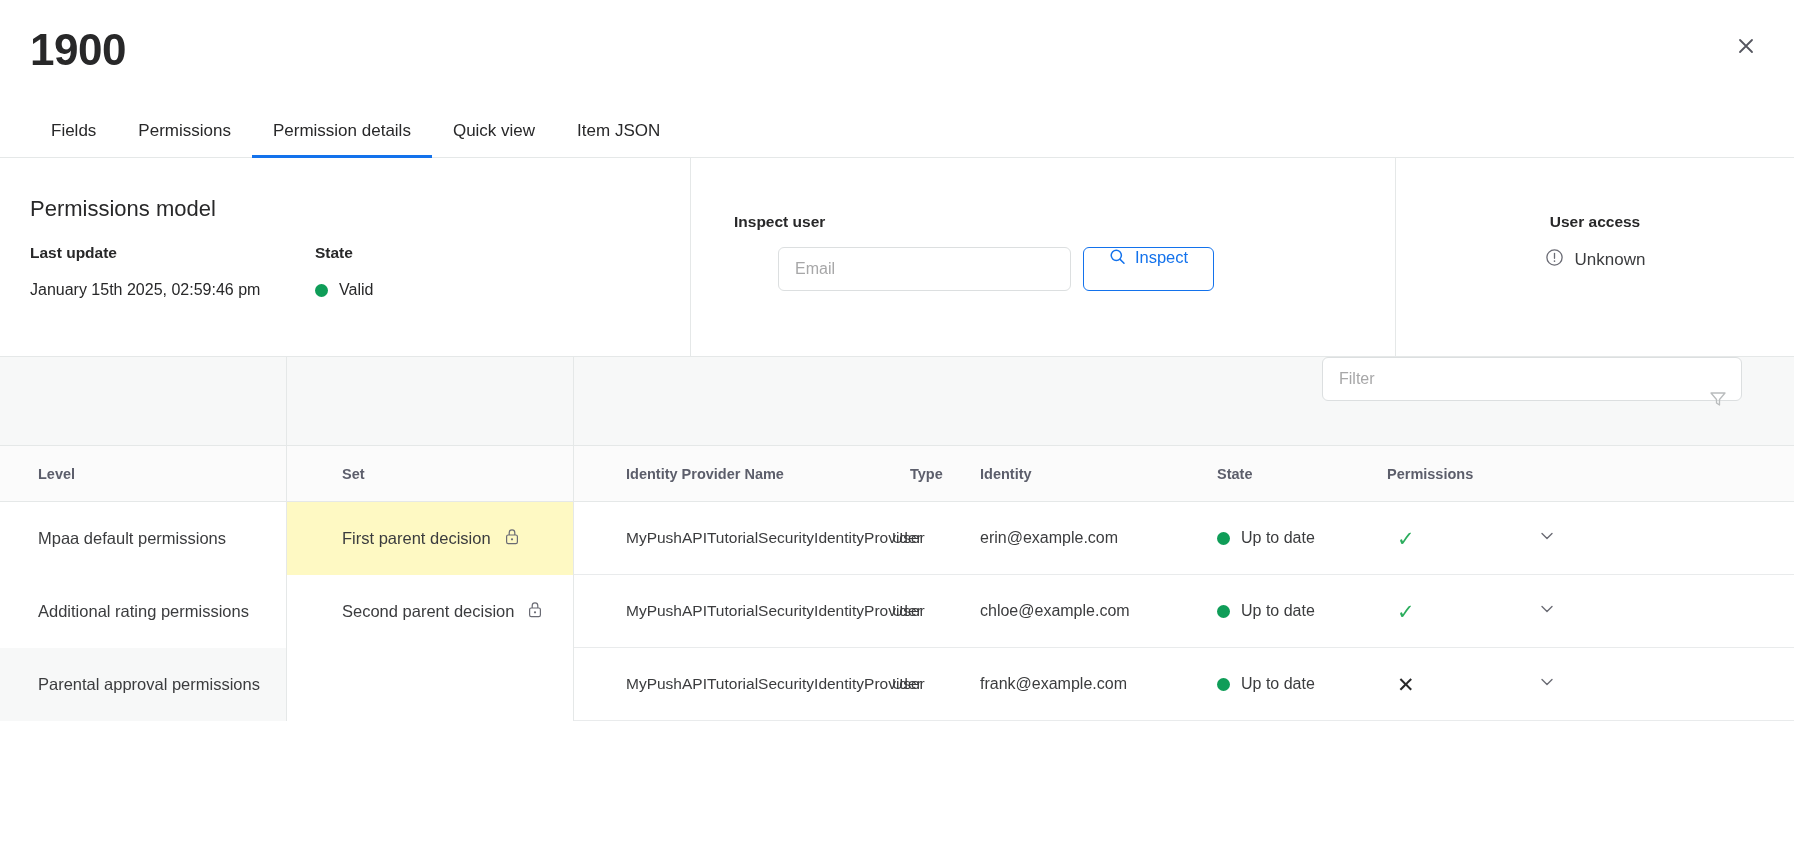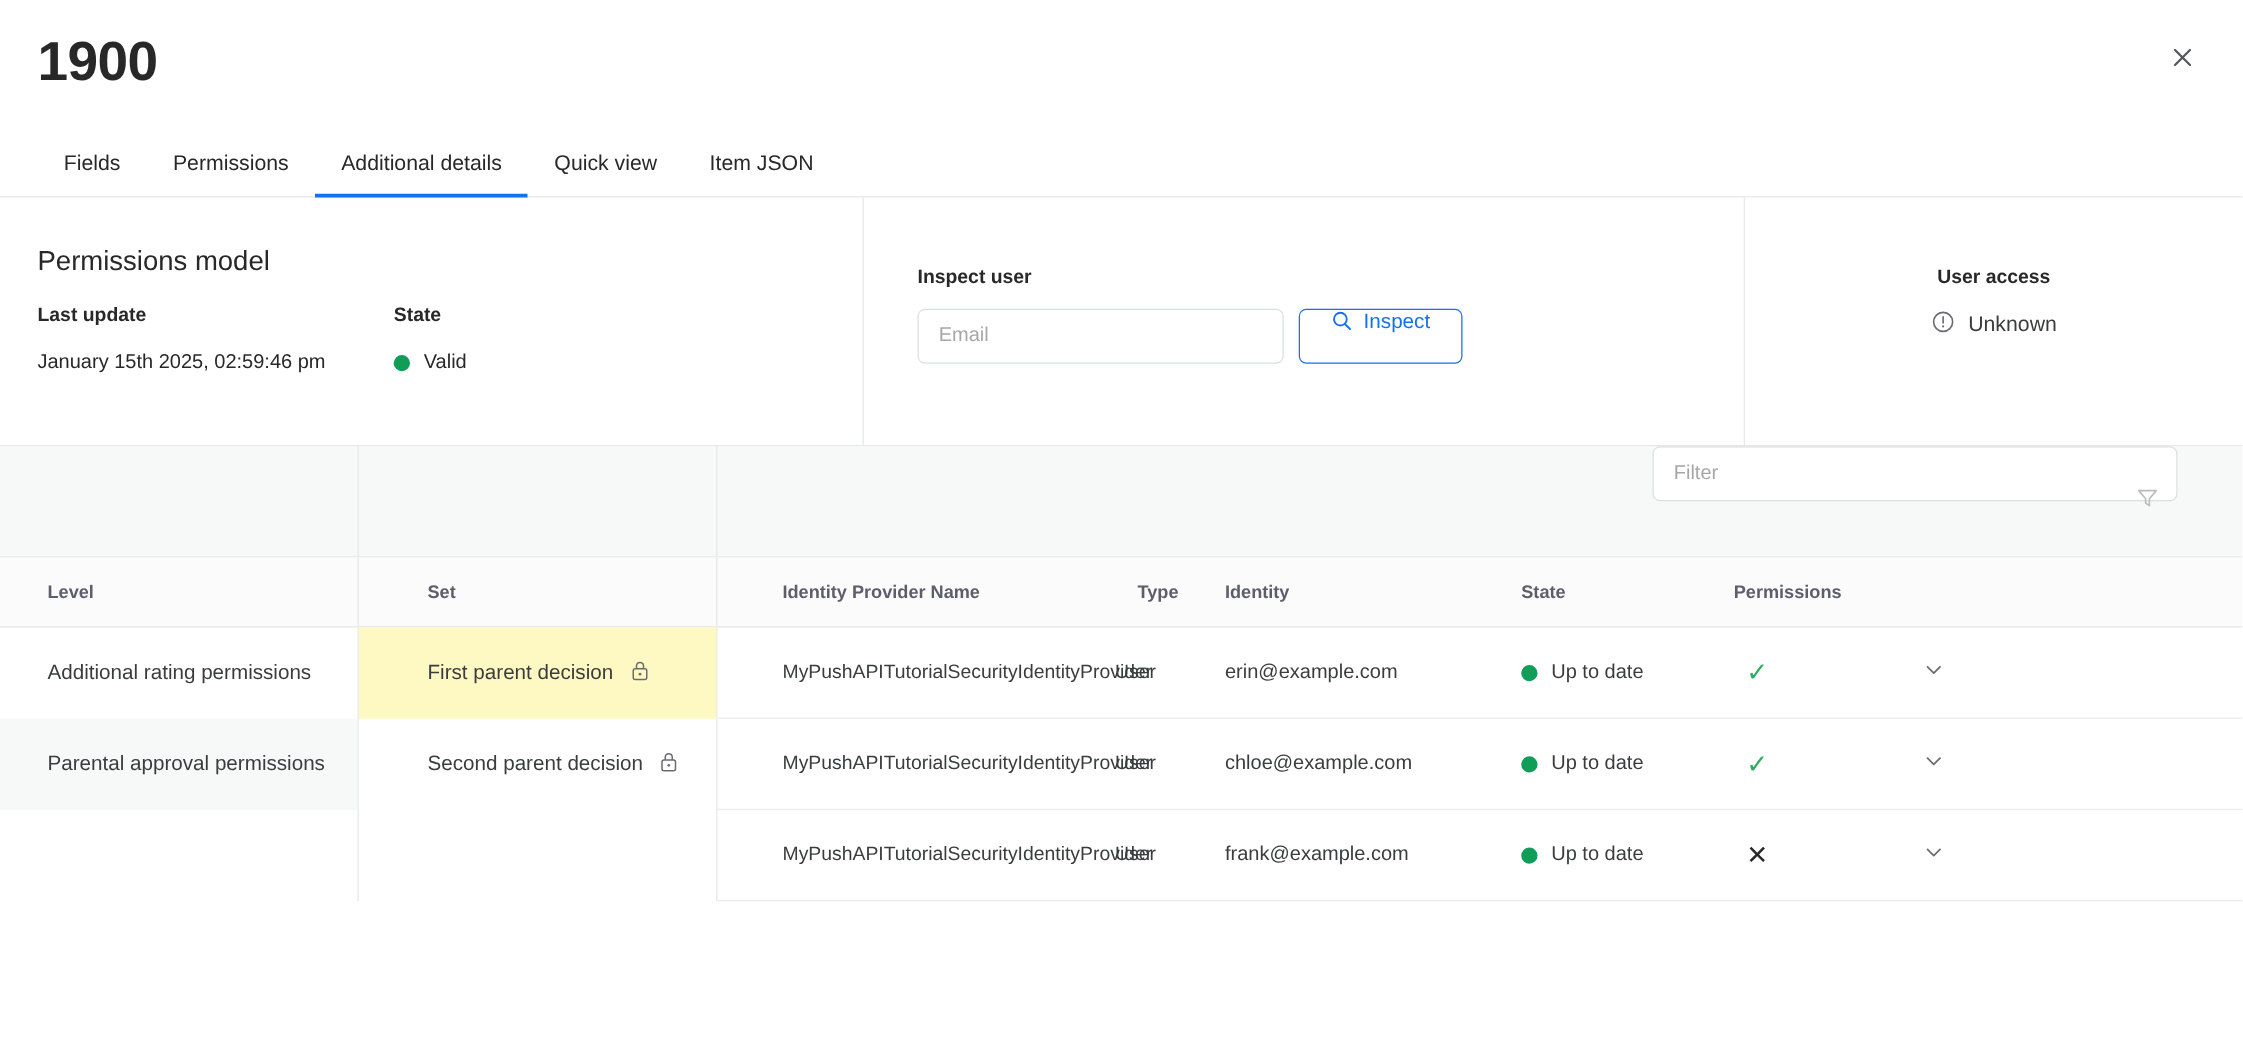--- a/index.html
+++ b/index.html
@@ -123,21 +123,21 @@
     margin-right: 11px;
     flex: 0 0 auto;
   }
 
   .inspect-label {
     font-size: 15.5px;
     font-weight: 700;
     color: #282829;
     margin-bottom: 16px;
   }
-  .inspect-row { display: flex; align-items: center; gap: 12px; }
+  .inspect-row { display: flex; align-items: center; gap: 12px; margin-left: 44px; }
   .email-input {
     width: 293px;
     height: 44px;
     border: 1px solid #dcdfe0;
     border-radius: 6px;
     padding: 0 16px;
     font-size: 16px;
     font-family: inherit;
     color: #282829;
     background: #fff;
@@ -301,21 +301,21 @@
       <svg width="20" height="20" viewBox="0 0 20 20" fill="none">
         <path d="M4 4 L16 16 M16 4 L4 16" stroke="#55565f" stroke-width="1.8" stroke-linecap="round"></path>
       </svg>
     </span>
   </button>
 </div>
 
 <div class="tabs">
   <button class="tab">Fields</button>
   <button class="tab">Permissions</button>
-  <button class="tab active">Additional details</button>
+  <button class="tab active">Permission details</button>
   <button class="tab">Quick view</button>
   <button class="tab">Item JSON</button>
 </div>
 
 <div class="summary">
 
   <div class="panel-left">
     <div class="section-title">Permissions model</div>
     <div class="kv-row">
       <div class="kv-block-1">
@@ -390,20 +390,21 @@
       <div class="th col-ident">Identity</div>
       <div class="th col-state">State</div>
       <div class="th col-perms">Permissions</div>
       <div class="th col-chev"></div>
     </div>
   </div>
 
   <div class="tbody-wrap">
 
     <div class="lv-col">
+      <div class="lv-cell">Mpaa default permissions</div>
       <div class="lv-cell">Additional rating permissions</div>
       <div class="lv-cell shaded">Parental approval permissions</div>
     </div>
 
     <div class="set-col">
       <div class="set-cell shaded">
         <span>First parent decision</span>
         <span>
           <svg width="14" height="17" viewBox="0 0 14 17" fill="none">
             <rect x="1.6" y="7" width="10.8" height="8.6" rx="1.6" stroke="#6a6b74" stroke-width="1.2"></rect>

